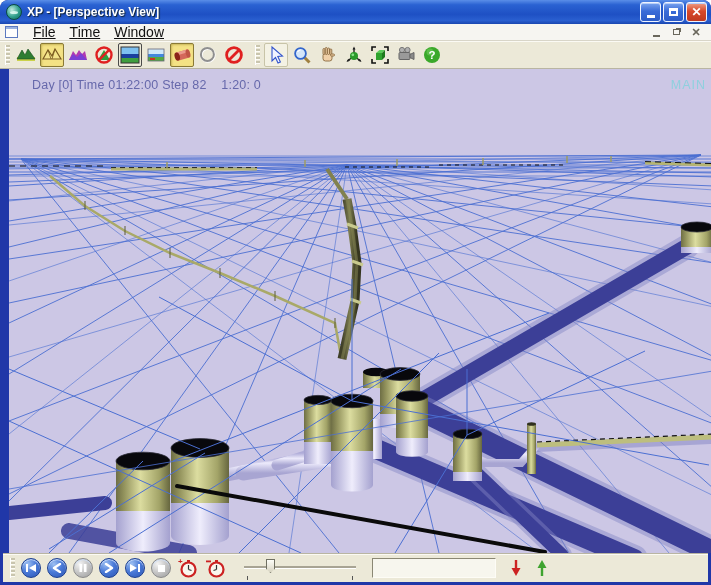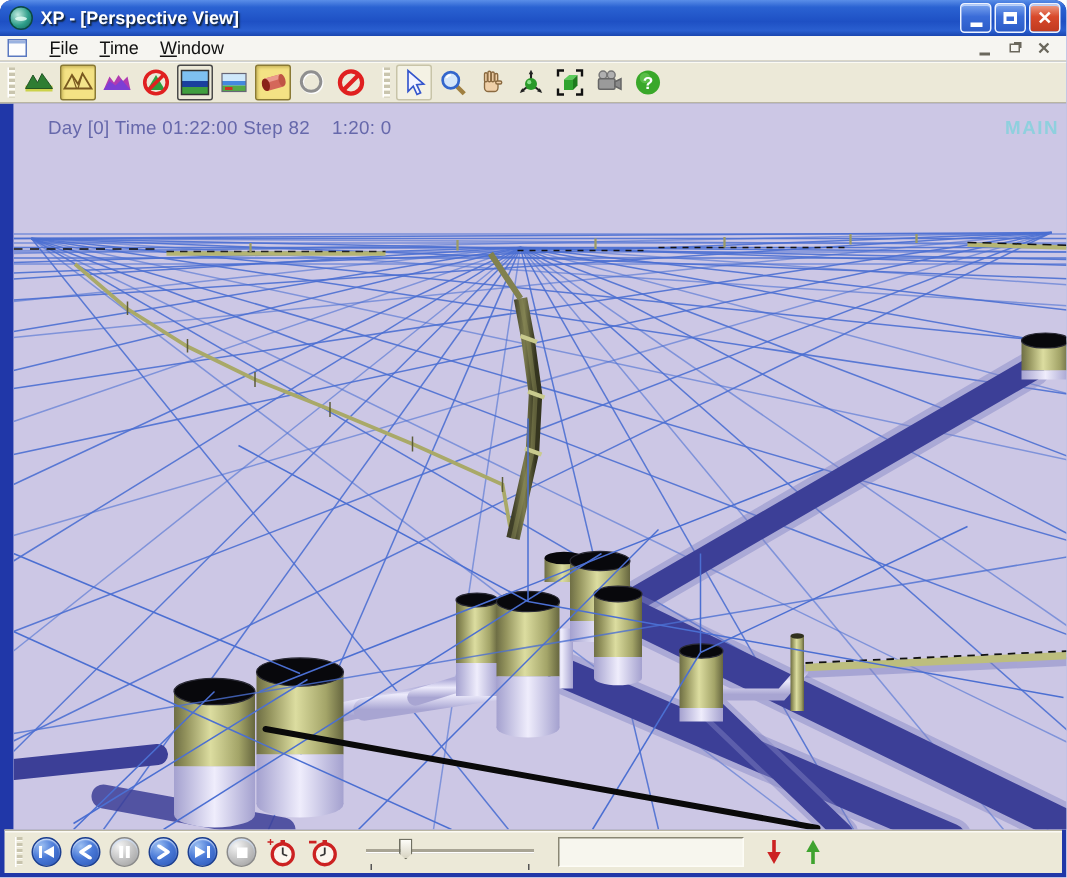--- a/index.html
+++ b/index.html
@@ -28,21 +28,21 @@
     background:linear-gradient(180deg,#7aa4ef 0%,#3a6cd8 45%,#2c5cc8 100%); box-shadow:inset 0 1px 0 #b9d0fa; cursor:default;}
   .cap-btn.close { background:linear-gradient(180deg,#f0a088 0%,#d8492b 45%,#c03a20 100%); }
   .glyph-min { width:8px; height:3px; background:#fff; margin-top:9px; }
   .glyph-max { width:9px; height:8px; border:2px solid #fff; border-top-width:3px; }
   .glyph-x { font-weight:bold; font-size:12px; }
   
   #menubar { height:17px; background:#f6f5f1; display:flex; align-items:center; padding:0 4px;
     border-bottom:1px solid #d8d5c8; }
   #child-icon { width:13px; height:12px; background:#fdfdfd; border:1px solid #5a78c0;
     box-shadow:inset 0 2px 0 #9ab2e0; margin:0 8px 0 1px; }
-  .menu-item { font-size:12px; color:#111; padding:1px 7px; display:inline-block; cursor:default; }
+  .menu-item { font-size:14px; color:#111; padding:1px 7px; display:inline-block; cursor:default;text-decoration:underline; }
   .menu-item::first-letter { text-decoration:underline; }
   #menu-caps { margin-left:auto; display:flex; align-items:center; gap:6px; padding-right:4px; }
   .mdi-btn { width:14px; height:13px; display:flex; align-items:center; justify-content:center;
     color:#6a675c; font-size:11px; font-weight:bold; cursor:default; }
   .mdi-min { width:7px; height:2px; background:#6a675c; margin-top:7px; }
   .mdi-restore { width:7px; height:6px; border:1px solid #6a675c; box-shadow:2px -2px 0 -1px #6a675c; }
   
   #toolbar { height:28px; background:#ece9d8; display:flex; align-items:center; padding:0 2px;
     border-bottom:1px solid #b9b5a2; box-shadow:inset 0 1px 0 #fbfaf4; }
   .grip { width:5px; height:20px; margin:0 3px;
@@ -50,21 +50,21 @@
     border-left:1px solid #fff; }
   .tbtn { width:24px; height:24px; margin:0 1px; display:flex; align-items:center; justify-content:center;
     border:1px solid transparent; border-radius:2px; background:transparent; cursor:default; }
   .tbtn.pressed { background:#f4e284; border:1px solid #8a7a35; box-shadow:inset 1px 1px 2px #c9b65a; }
   .tbtn.framed { border:1px solid #4a4a4a; }
   .tbtn.hover-lite { background:#f4f2e4; border:1px solid #c8c4a8; }
   
   #viewport { position:relative; width:705px; height:484px; margin-left:9px; background:#ccc7e5; overflow:hidden; }
   #status-line { position:absolute; left:23px; top:9px; font-size:12.5px; color:#6668ab; letter-spacing:.2px;
     white-space:pre; }
-  #corner-label { position:absolute; right:8px; top:9px; font-size:12.5px; color:#8fd0de; letter-spacing:1px;font-weight:bold; }
+  #corner-label { position:absolute; right:8px; top:9px; font-size:12.5px; color:#8fd0de; letter-spacing:1px; }
   
   #playbar { height:29px; background:#ece9d8; display:flex; align-items:center; padding:0 4px;
     box-shadow:inset 0 1px 0 #fbfaf4; border-top:1px solid #b9b5a2; margin-left:3px; width:705px; }
   .pbtn { width:20px; height:20px; border-radius:50%; margin:0 3px; position:relative; flex:0 0 auto;
     display:flex; align-items:center; justify-content:center; cursor:default;
     background:radial-gradient(circle at 32% 28%, #9dc0f2 0%, #4a7ad8 45%, #2a54b4 100%);
     border:1px solid #1c3f90; box-shadow:inset 0 1px 1px #cfe0fa; }
   .pbtn.gray { background:radial-gradient(circle at 32% 28%, #f4f4f4 0%, #c4c4c4 50%, #9a9a9a 100%);
     border:1px solid #8a8a8a; }
   .pbtn svg { display:block; }

